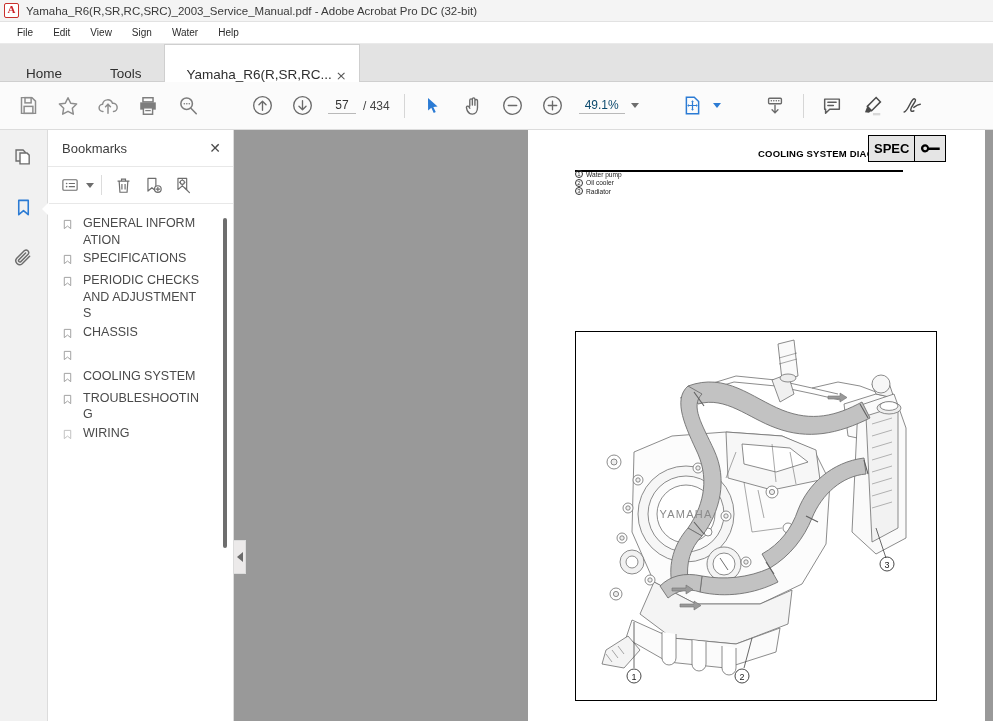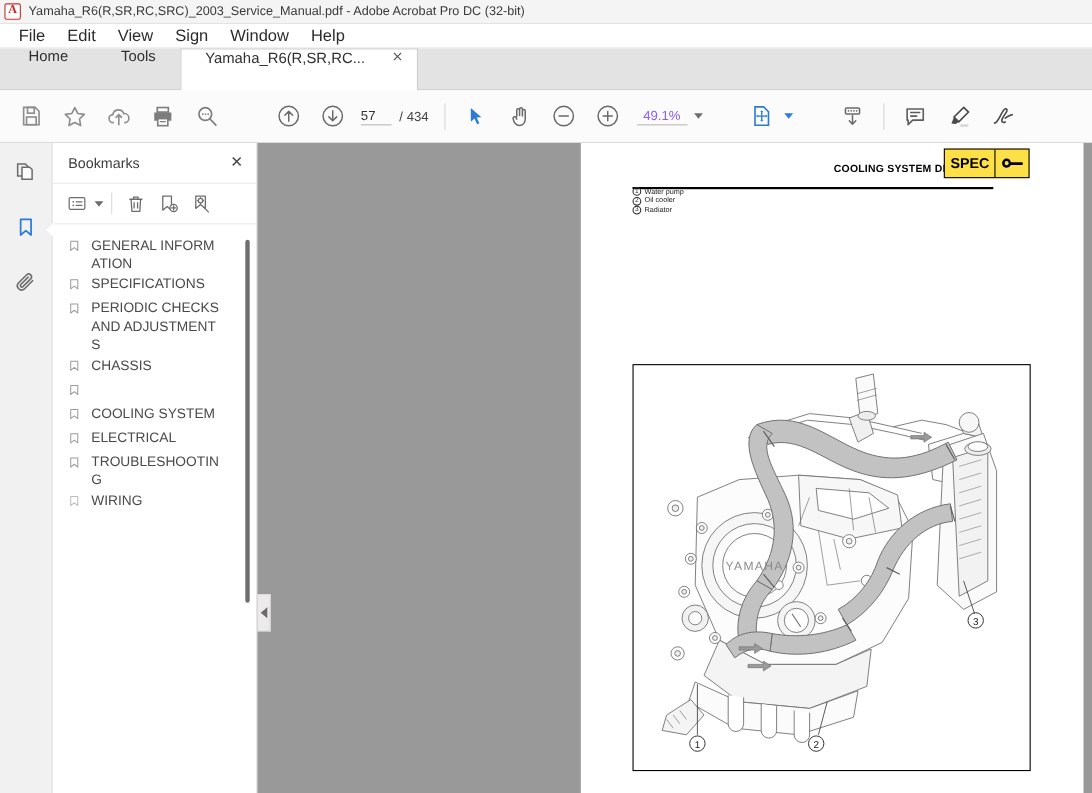--- a/index.html
+++ b/index.html
@@ -26,65 +26,65 @@
     font-family: "Liberation Serif", serif;
   }
   .title-text { font-size: 11.5px; color: #3a3a3a; white-space: nowrap; }
 
   
   .menubar {
     height: 22px; background: #ffffff; display: flex; align-items: center;
     padding-left: 7px; flex: 0 0 22px; border-bottom: 1px solid #eaeaea;
   }
   .menubar .mi {
-    font-size: 15px; color: #2b2b2b; padding: 2px 10px; cursor: default;
+    font-size: 10px; color: #2b2b2b; padding: 2px 10px; cursor: default;
     white-space: nowrap;
   }
 
   
   .tabstrip {
     height: 38px; background: #e3e3e3; display: flex; align-items: flex-end;
     flex: 0 0 38px; border-bottom: 1px solid #cfcfcf;
   }
   .tab {
-    height: 38px; display: flex; align-items: flex-start; padding: 0 22px;
+    height: 38px; display: flex; align-items: flex-end; padding: 0 22px;
     font-size: 13.5px; color: #2f2f2f; white-space: nowrap; cursor: default;
   }
   .tab.home { padding: 0 26px; }
   .tab.active {
     background: #ffffff; border-left: 1px solid #cfcfcf; border-right: 1px solid #cfcfcf;
     border-top: 1px solid #cfcfcf; position: relative; top: 1px;
-    padding: 0 12px 0 22px; gap: 24px;
+    padding: 0 12px 0 22px; gap: 4px;
   }
   .tab .close-x {
     font-size: 13px; color: #555; cursor: pointer; line-height: 1;
     font-family: "DejaVu Sans", sans-serif;
   }
 
   
   .toolbar {
     height: 48px; background: #fbfbfb; border-bottom: 1px solid #dcdcdc;
     display: flex; align-items: center; flex: 0 0 48px; padding: 0 8px;
   }
   .tb-btn {
     width: 40px; height: 40px; display: flex; align-items: center; justify-content: center;
     cursor: pointer; flex: 0 0 auto;
   }
   .tb-sep { width: 1px; height: 24px; background: #d6d6d6; margin: 0 8px; flex: 0 0 1px; }
   .tb-gap { width: 34px; flex: 0 0 34px; }
   .pagebox { display: flex; align-items: center; gap: 7px; margin: 0 6px; flex: 0 0 auto; }
   .pagefield {
-    width: 28px; text-align: left; font-size: 12px; color: #333;
+    width: 28px; text-align: center; font-size: 12px; color: #333;
     border: none; border-bottom: 1px solid #b9b9b9; background: transparent;
     padding-bottom: 1px; outline: none; font-family: "Liberation Sans", sans-serif;
   }
   .pagetotal { font-size: 12px; color: #444; white-space: nowrap; }
   .zoombox { display: flex; align-items: center; gap: 6px; margin-left: 6px; flex: 0 0 auto; }
   .zoomfield {
-    width: 46px; text-align: center; font-size: 12px; color: #8b5cf6;
+    width: 46px; text-align: center; font-size: 12px; color: #0c4a6e;
     border: none; border-bottom: 1px solid #b9b9b9; background: transparent;
     padding-bottom: 1px; outline: none; font-family: "Liberation Sans", sans-serif;
   }
   .caret-dn {
     width: 0; height: 0; border-left: 4.5px solid transparent; border-right: 4.5px solid transparent;
     border-top: 5px solid #6d6d6d; cursor: pointer;
   }
   .caret-blue { border-top-color: #2b7bd4; }
 
   
@@ -167,22 +167,22 @@
     background: #ffffff;
   }
   
   .doc-head { position: absolute; left: 47px; top: 18px; width: 328px; }
   .doc-rule { height: 1.5px; background: #000; width: 100%; position: absolute; top: 22px; }
   .doc-title {
     position: absolute; right: 0; top: 0; font-size: 9.5px; font-weight: bold;
     color: #000; letter-spacing: 0.2px; white-space: nowrap;
   }
   .spec-box {
-    position: absolute; left: 330px; top: 5px; display: flex; height: 27px;
-    border: 1.5px solid #000; background: #fde047;
+    position: absolute; left: 340px; top: 5px; display: flex; height: 27px;
+    border: 1.5px solid #000; background: #e5e5e5;
   }
   .spec-word {
     display: flex; align-items: center; padding: 0 5px; font-size: 13px;
     font-weight: bold; color: #000; font-family: "Liberation Sans", sans-serif;
   }
   .spec-ico {
     width: 31px; border-left: 1.5px solid #000; display: flex;
     align-items: center; justify-content: center;
   }
   .legend { position: absolute; left: 47px; top: 40px; }
@@ -206,21 +206,21 @@
   <div class="titlebar">
     <div class="acro-icon"></div>
     <span class="title-text">Yamaha_R6(R,SR,RC,SRC)_2003_Service_Manual.pdf - Adobe Acrobat Pro DC (32-bit)</span>
   </div>
 
   <div class="menubar">
     <span class="mi">File</span>
     <span class="mi">Edit</span>
     <span class="mi">View</span>
     <span class="mi">Sign</span>
-    <span class="mi">Window</span>
+    <span class="mi">Water</span>
     <span class="mi">Help</span>
   </div>
 
   <div class="tabstrip">
     <div class="tab home">
       <span>Home</span>
     </div>
     <div class="tab">
       <span>Tools</span>
     </div>
@@ -478,28 +478,20 @@
               </svg>
           </span>
         </div>
         <div class="bm-item">
           <span class="bm-flag">
             <svg width="11" height="13" viewBox="0 0 24 24" fill="none" stroke="#9a9a9a" stroke-width="2">
                 <path d="M5 3h14v18l-7-5.6L5 21z" stroke-linejoin="round"></path>
               </svg>
           </span>
           <span class="bm-label">COOLING SYSTEM</span>
-        </div>
-        <div class="bm-item">
-          <span class="bm-flag">
-            <svg width="11" height="13" viewBox="0 0 24 24" fill="none" stroke="#9a9a9a" stroke-width="2">
-                <path d="M5 3h14v18l-7-5.6L5 21z" stroke-linejoin="round"></path>
-              </svg>
-          </span>
-          <span class="bm-label">ELECTRICAL</span>
         </div>
         <div class="bm-item">
           <span class="bm-flag">
             <svg width="11" height="13" viewBox="0 0 24 24" fill="none" stroke="#9a9a9a" stroke-width="2">
                 <path d="M5 3h14v18l-7-5.6L5 21z" stroke-linejoin="round"></path>
               </svg>
           </span>
           <span class="bm-label">TROUBLESHOOTING</span>
         </div>
         <div class="bm-item">

